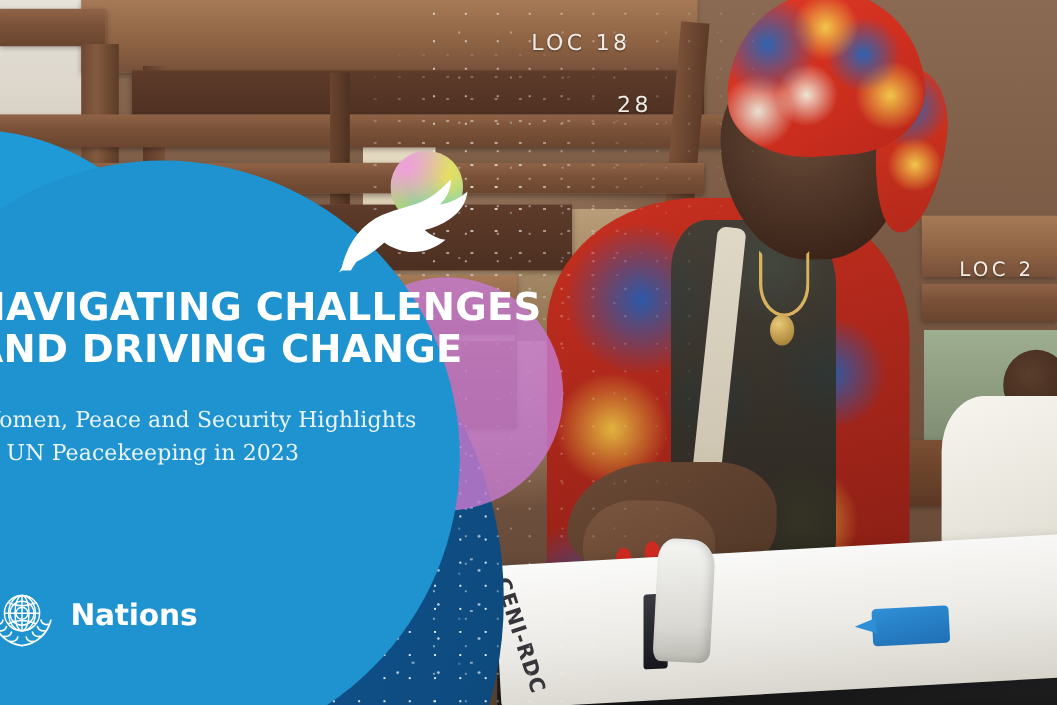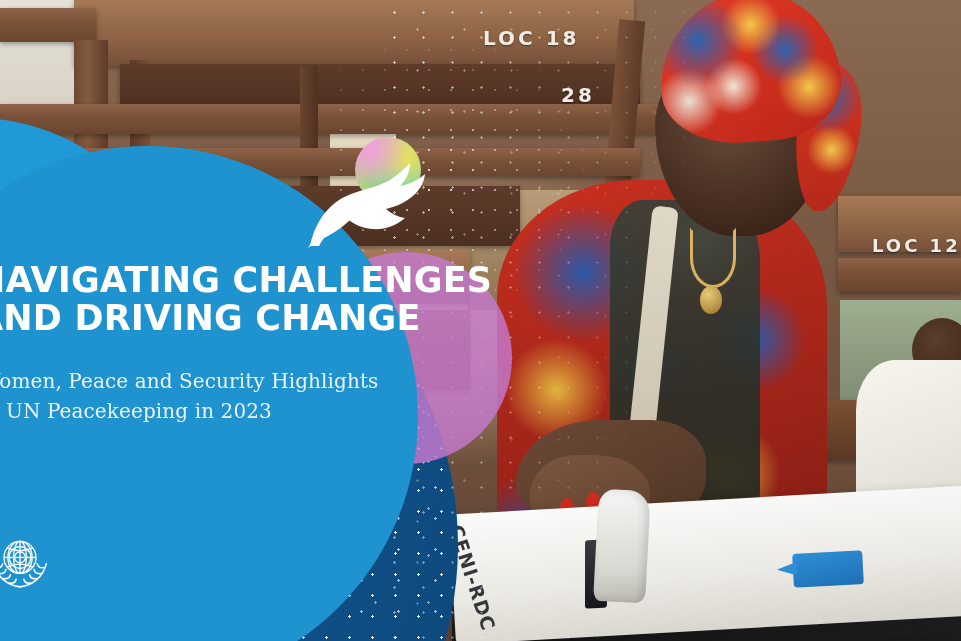--- a/index.html
+++ b/index.html
@@ -45,21 +45,21 @@
 
   .wallpatch {
     position: absolute;
     background: linear-gradient(180deg,#e6e2da 0%, #d6cfc2 100%);
   }
 
   .loc-label {
     position: absolute;
     color: #f0ece4;
     font-family: "DejaVu Sans", sans-serif;
-    font-weight: 700;
+    font-weight: 400;
     letter-spacing: 3px;
     text-shadow: 0 1px 2px rgba(0,0,0,.45);
     white-space: nowrap;
   }
 
   
   .woman-head {
     position: absolute;
     left: 655px; top: 46px;
     width: 172px; height: 190px;
@@ -393,21 +393,21 @@
 
     <div class="loc-label" style="left:483px;top:26px;font-size:20px;">LOC  18</div>
     <div class="loc-label" style="left:561px;top:83px;font-size:20px;">28</div>
 
     <div class="plank" style="left:0px;top:148px;width:640px;height:28px;"></div>
     <div class="plank dark" style="left:0px;top:186px;width:520px;height:60px;"></div>
     <div class="plank light" style="left:0px;top:250px;width:470px;height:54px;"></div>
     <div class="plank" style="left:0px;top:310px;width:470px;height:80px;"></div>
 
     <div class="plank light" style="left:838px;top:196px;width:123px;height:56px;"></div>
-    <div class="loc-label" style="left:872px;top:235px;font-size:18px;">LOC  12</div>
+    <div class="loc-label" style="left:872px;top:235px;font-size:18px;">LOC  2</div>
     <div class="plank" style="left:838px;top:258px;width:123px;height:34px;"></div>
     <div class="plank dark" style="left:820px;top:400px;width:141px;height:60px;background:linear-gradient(180deg,#7b4f33,#5b3824);"></div>
     <div class="plank" style="left:800px;top:500px;width:161px;height:80px;background:linear-gradient(180deg,#8e5b3a,#6a4128);"></div>
 
     <div class="man-head"></div>
     <div class="man-shirt"></div>
 
     <div class="woman-body"></div>
     <div class="woman-front"></div>
     <div class="sash"></div>
@@ -478,16 +478,17 @@
         <path d="M17 71 C23 72 27 69 28 65"></path>
         <path d="M24 79 C30 80 34 77 35 73"></path>
         <path d="M33 86 C39 87 43 84 44 80"></path>
         <path d="M88 62 C82 63 78 60 77 56"></path>
         <path d="M83 71 C77 72 73 69 72 65"></path>
         <path d="M76 79 C70 80 66 77 65 73"></path>
         <path d="M67 86 C61 87 57 84 56 80"></path>
       </g>
     </svg>
     <div class="un-words">
+      <div class="line">Nations</div>
     </div>
   </div>
 
 </div>
 
 </body></html>

